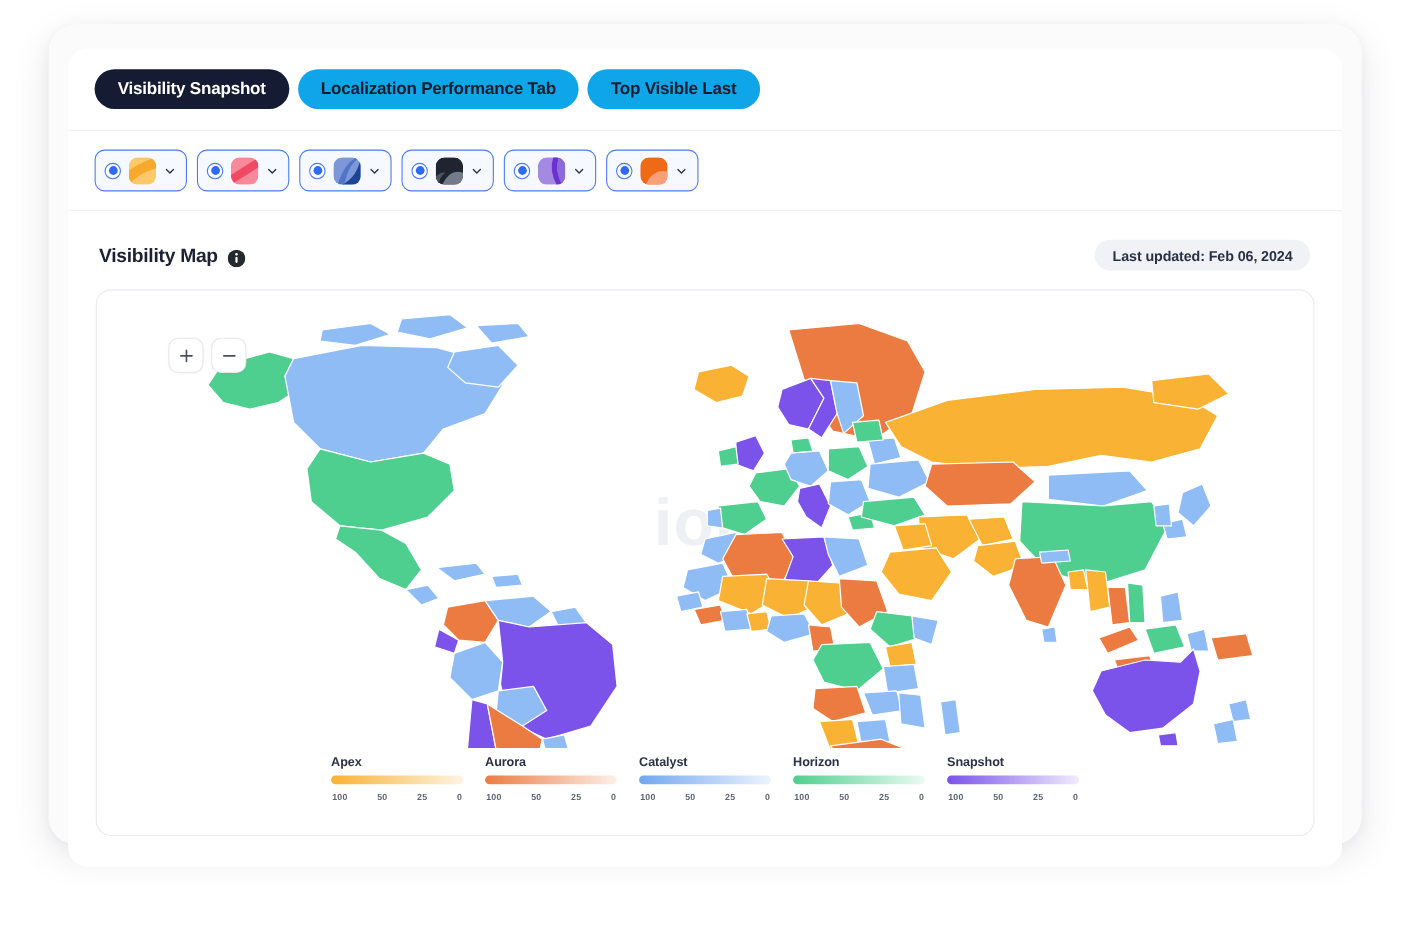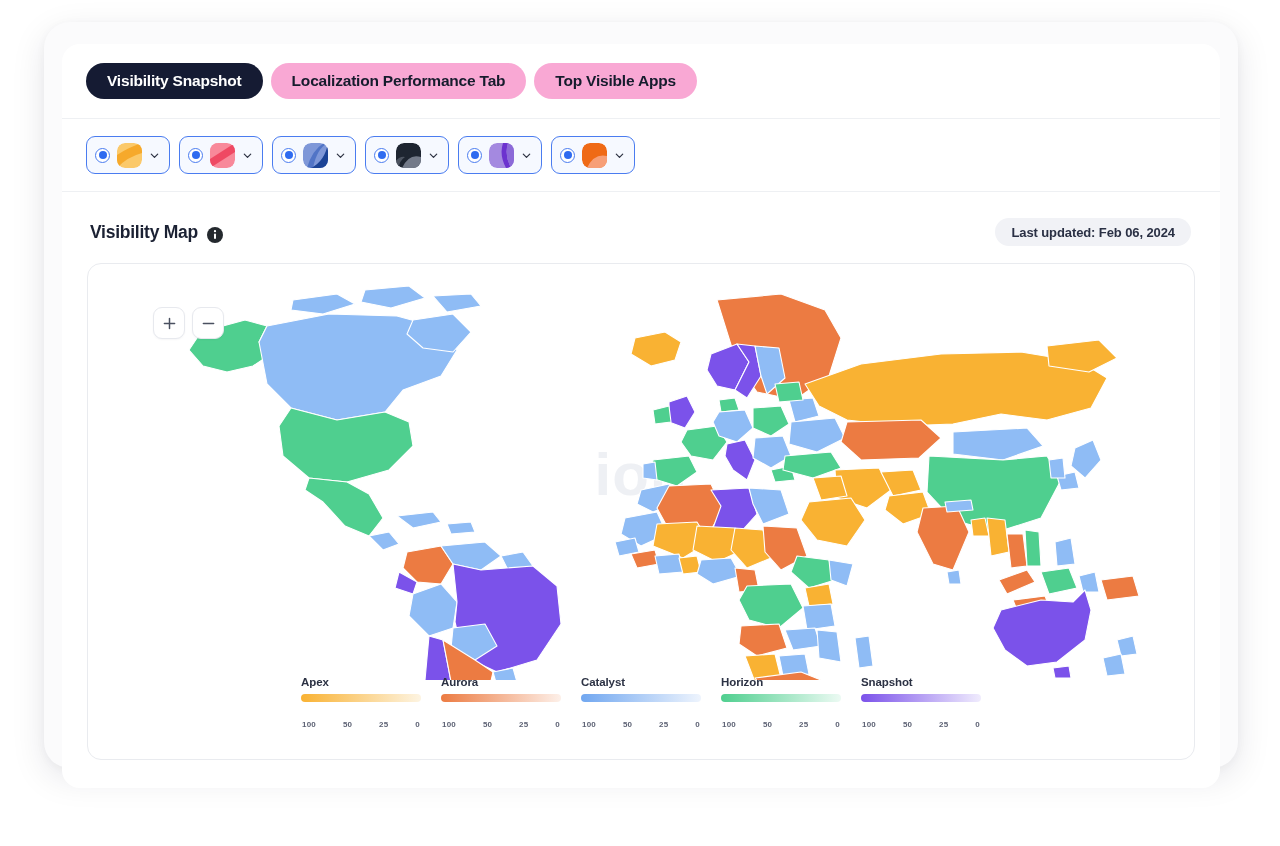--- a/index.html
+++ b/index.html
@@ -61,21 +61,21 @@
     height: 36px;
     padding: 0 21px;
     border-radius: 18px;
     display: inline-flex;
     align-items: center;
     justify-content: center;
     font-size: 15.5px;
     font-weight: 700;
     letter-spacing: -0.2px;
     color: #161c2d;
-    background: #f9a8d4;
+    background: #0ea5e9;
     border: none;
     cursor: pointer;
     white-space: nowrap;
     font-family: "Liberation Sans", sans-serif;
   }
 
   .tab.is-active {
     background: #151b33;
     color: #ffffff;
   }
@@ -272,42 +272,42 @@
 
   .legend-bar {
     height: 8px;
     border-radius: 4px;
     width: 100%;
   }
 
   .legend-ticks {
     display: flex;
     justify-content: space-between;
-    margin-top: 18px;
+    margin-top: 7px;
     padding: 0 1px;
   }
 
   .legend-ticks span {
     font-size: 8px;
     font-weight: 700;
     color: #5d6274;
     letter-spacing: 0.2px;
   }
 </style>
 </head>
 <body>
 
 <div class="page">
   <div class="shell">
     <div class="card">
 
       <div class="tabs-row">
         <button class="tab is-active">Visibility Snapshot</button>
         <button class="tab">Localization Performance Tab</button>
-        <button class="tab">Top Visible Apps</button>
+        <button class="tab">Top Visible Last</button>
       </div>
 
       <div class="chips-row">
 
         <div class="chip">
           <span class="radio"></span>
           <span class="app-icon">
             <svg class="blob" viewBox="0 0 25 25">
                 <rect width="25" height="25" rx="8" fill="#fbc96a"></rect>
                 <path d="M25 0 L25 10 Q10 14 0 25 L0 12 Q12 4 25 0 Z" fill="#f6a92b"></path>

